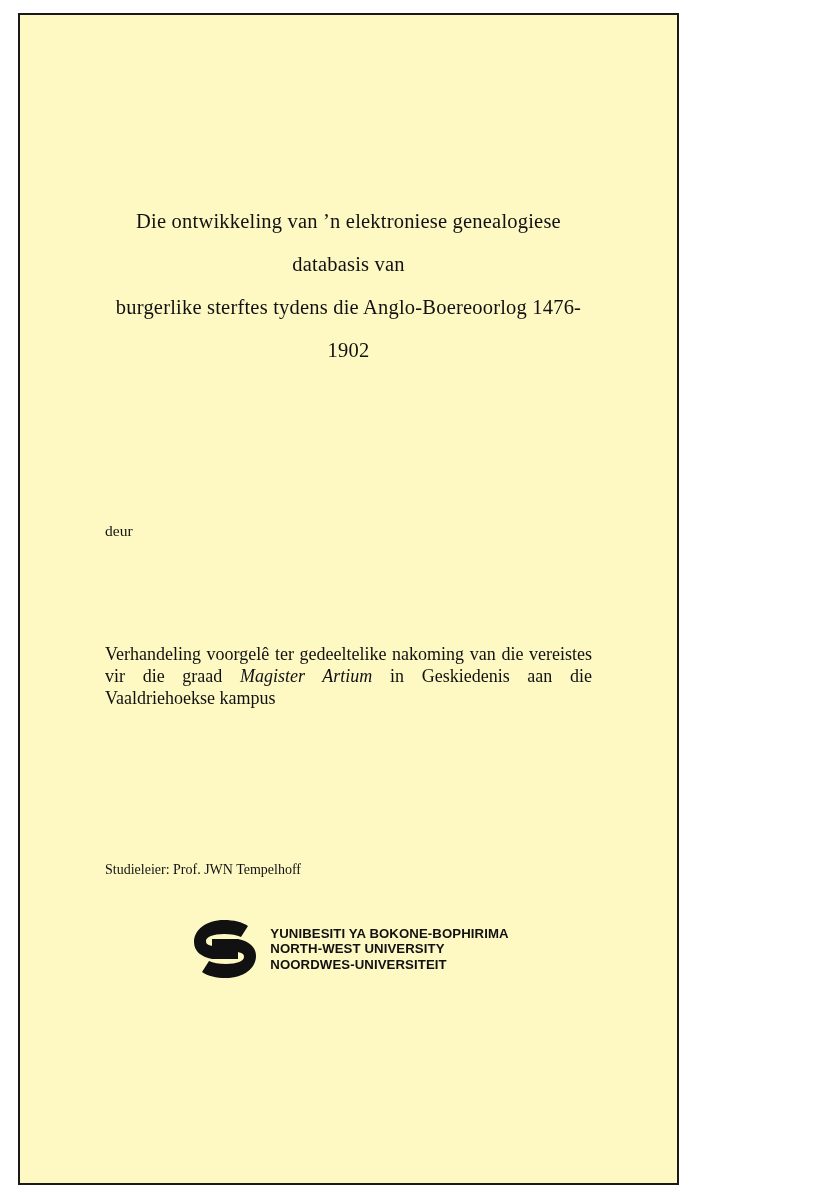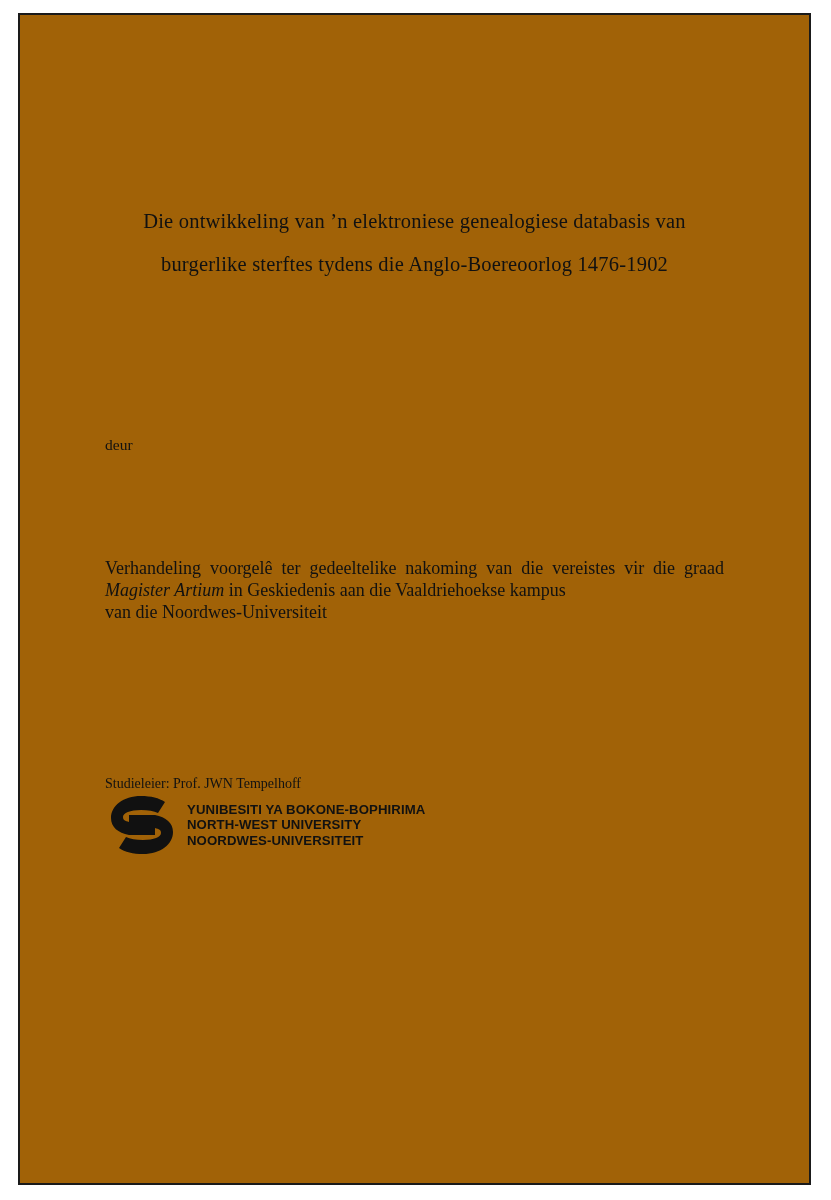--- a/index.html
+++ b/index.html
@@ -11,25 +11,25 @@
     width: 831px;
     height: 1200px;
     font-family: "Liberation Serif", serif;
     color: #111;
     position: relative;
   }
   .page-frame {
     position: absolute;
     left: 18px;
     top: 13px;
-    width: 793px;
+    width: 661px;
     height: 1172px;
     border: 2px solid #1a1a1a;
     box-sizing: border-box;
-    background: #a16207;
+    background: #fef9c3;
   }
   .inner {
     position: absolute;
     left: 0; top: 0; right: 0; bottom: 0;
     padding: 0 85px;
     box-sizing: border-box;
   }
 
   .title-block {
     margin-top: 185px;
@@ -65,21 +65,23 @@
     font-style: italic;
   }
 
   .supervisor-block {
     margin-top: 150px;
     font-size: 14px;
     line-height: 21px;
   }
 
   .logo-wrap {
+    margin-top: 38px;
     display: flex;
+    justify-content: center;
     align-items: center;
   }
   .logo {
     display: flex;
     align-items: center;
     gap: 8px;
   }
   .logo-mark {
     width: 74px;
     height: 62px;
@@ -105,21 +107,20 @@
     <div class="title-block">
       <div class="title-line">Die ontwikkeling van ’n elektroniese genealogiese databasis van</div>
       <div class="title-line">burgerlike sterftes tydens die Anglo-Boereoorlog 1476-1902</div>
     </div>
 
     <div class="byword">deur</div>
 
 
     <div class="statement">
       <div class="just"><span>Verhandeling voorgelê ter gedeeltelike nakoming van die vereistes vir die graad </span><span class="ital">Magister Artium</span><span> in Geskiedenis aan die Vaaldriehoekse kampus</span></div>
-      <div>van die Noordwes-Universiteit</div>
     </div>
 
     <div class="supervisor-block">
       <div>Studieleier: Prof. JWN Tempelhoff</div>
     </div>
 
     <div class="logo-wrap">
       <div class="logo">
         <span class="logo-mark">
           <svg width="74" height="62" viewBox="0 0 74 62" xmlns="http://www.w3.org/2000/svg">

